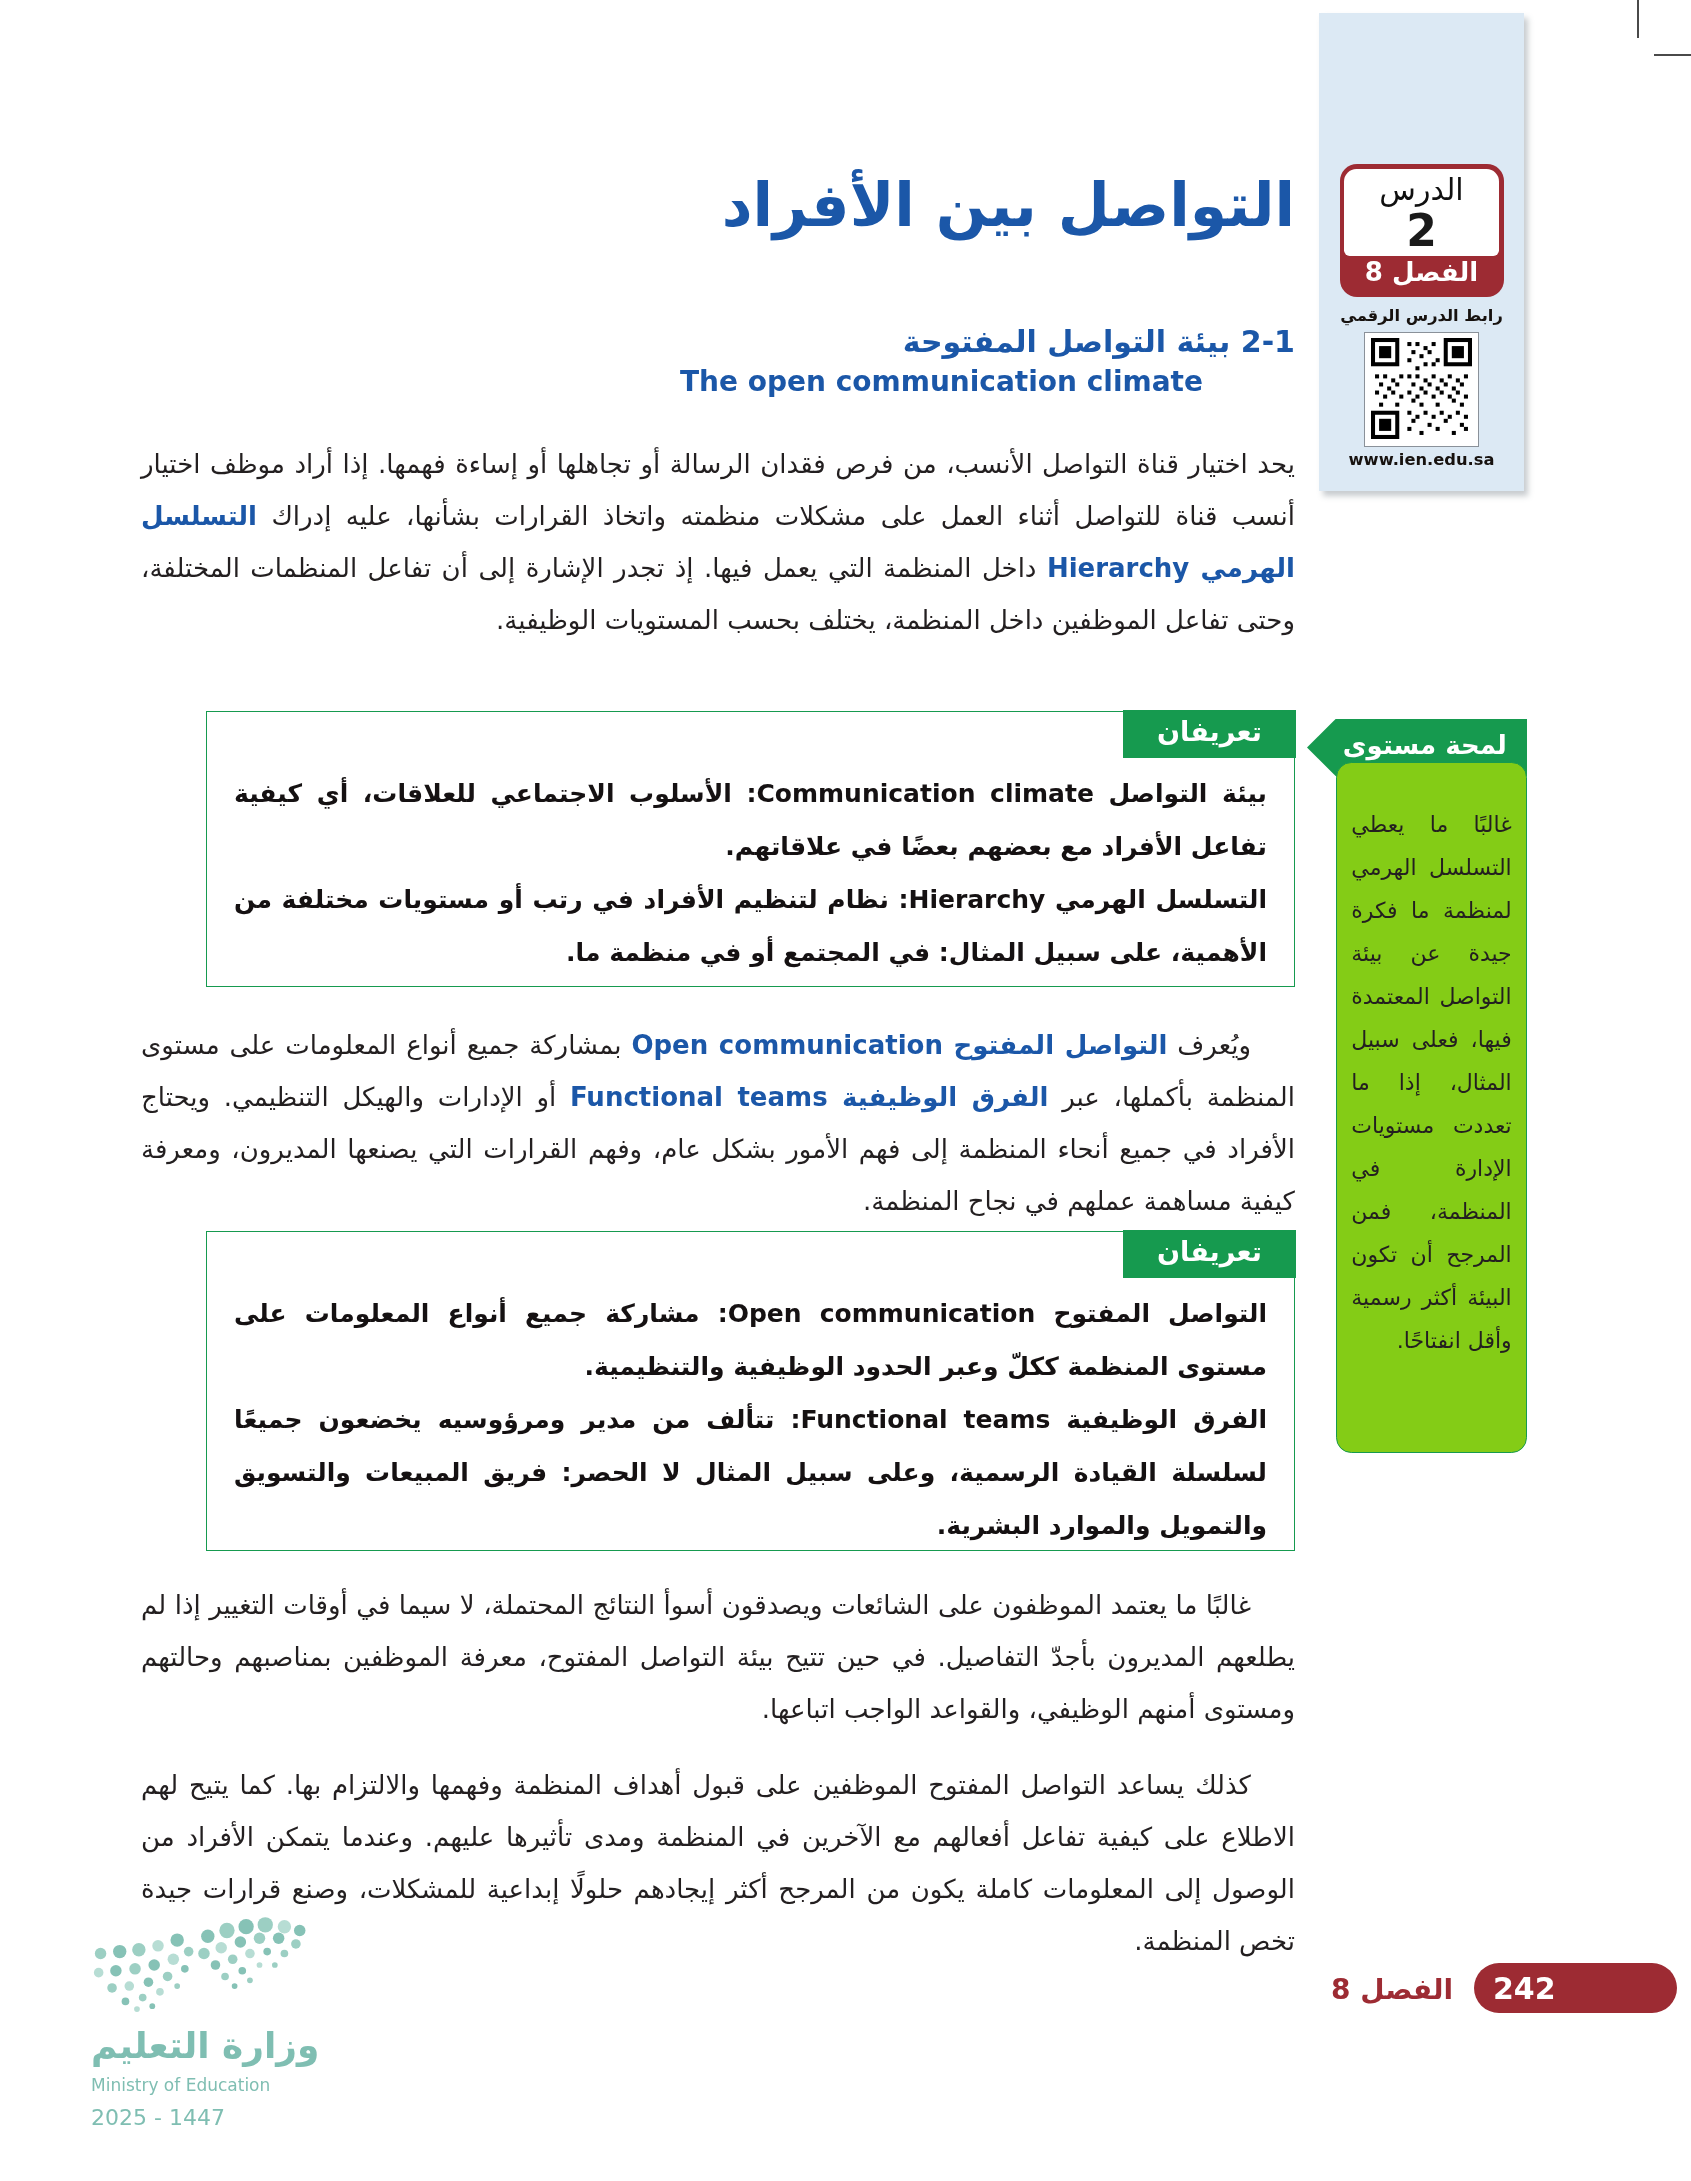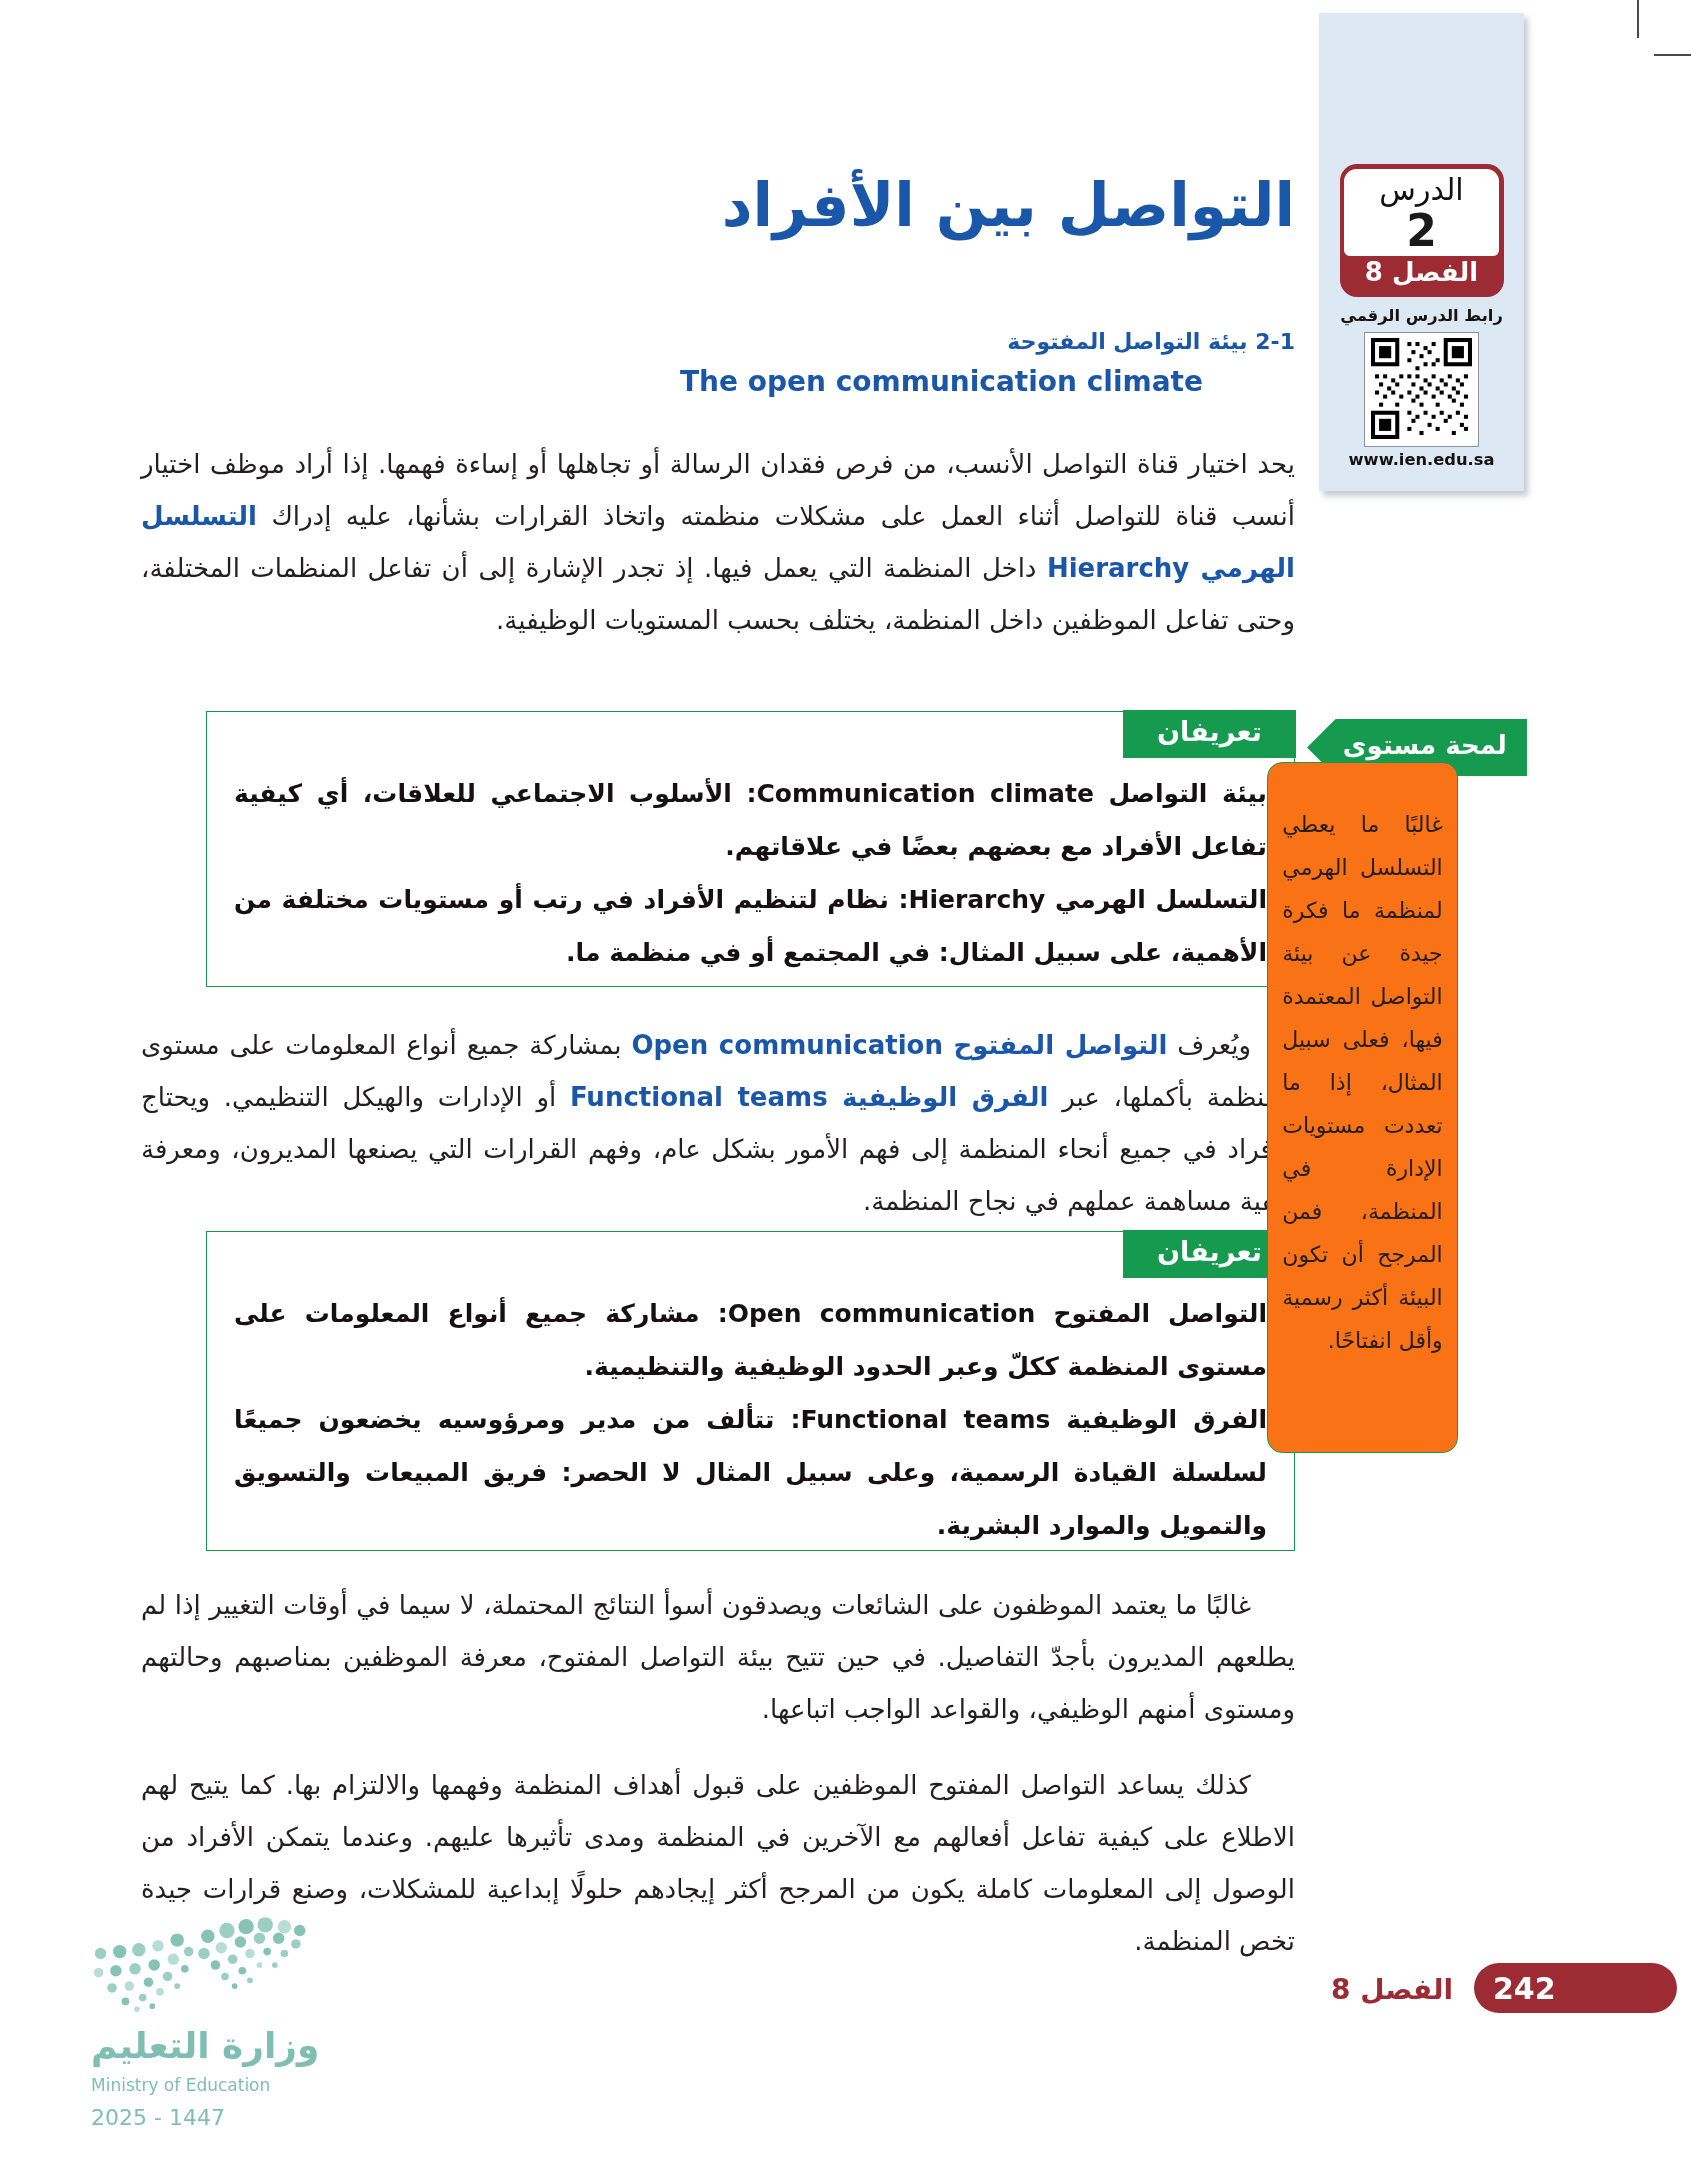--- a/index.html
+++ b/index.html
@@ -24,21 +24,21 @@
   .badge-band{color:#fff; text-align:center; font-weight:bold; font-size:26px; padding:1px 0 5.7px; direction:rtl;}
   .qr-caption{margin-top:8.6px; text-align:center; font-size:16.3px; font-weight:bold; color:#17120f; direction:rtl;}
   .qr-box{width:115px; height:115px; margin:6.7px auto 0; background:#fff; border:1px solid #8a9199; padding:5.7px;}
   .qr-box svg{display:block; width:101px; height:101px;}
   .qr-url{margin-top:2.9px; text-align:center; font-size:16.3px; font-weight:bold; color:#17120f;}
 
   
   .page-title{position:absolute; right:397px; top:153px; width:860px; text-align:right;
     direction:rtl; color:var(--blue); font-weight:bold; font-size:60px; line-height:105px;}
   .section-heading{position:absolute; right:397px; top:321px; width:726px; text-align:right;}
-  .section-ar{direction:rtl; color:var(--blue); font-weight:bold; font-size:22px; line-height:42px;}
+  .section-ar{direction:rtl; color:var(--blue); font-weight:bold; font-size:30px; line-height:42px;}
   .section-en{direction:ltr; color:var(--blue); font-weight:bold; font-size:28px; line-height:38px; margin-right:92px;}
 
   
   .para{position:absolute; left:141px; width:1154px; direction:rtl; text-align:justify;
     color:var(--ink); font-size:26px; line-height:52px;}
   .para.indent{text-indent:44px;}
   #p1{top:438px;} #p2{top:1019px;} #p3{top:1579px;} #p4{top:1759px;}
   .seg-kw{color:var(--blue); font-weight:bold;}
 
   
@@ -49,22 +49,22 @@
     color:#ffffff; font-weight:bold; font-size:27px; direction:rtl;
     display:flex; align-items:center; padding:0 34px 5.7px;}
   .def-content{padding:55px 27px 0; direction:rtl;}
   .def-entry{text-align:justify; color:#151112; font-weight:bold; font-size:25px; line-height:53px;}
 
   
   .qg-tag{position:absolute; left:1307px; top:719px; width:220px; height:57px; background:var(--green);
     clip-path:polygon(0 50%, 13% 0, 100% 0, 100% 100%, 13% 100%);
     color:#fff; font-weight:bold; font-size:26px; direction:rtl;
     display:flex; align-items:center; justify-content:center; padding:0 13.4px 5.7px 29px;}
-  .qg-box{position:absolute; left:1267px; top:762px; width:191px; height:691px;
-    border:1.9px solid var(--green); border-radius:15.3px; background:#f97316;
+  .qg-box{position:absolute; left:1336px; top:762px; width:191px; height:691px;
+    border:1.9px solid var(--green); border-radius:15.3px; background:#84cc16;
     padding:40px 14.3px 0; direction:rtl; text-align:justify;
     color:var(--ink); font-size:22px; line-height:43px;}
 
   
   .footer-chapter{position:absolute; left:1331px; top:1973px; direction:rtl;
     color:var(--red); font-weight:bold; font-size:28px;}
   .page-pill{position:absolute; left:1474px; top:1963px; width:203px; height:50px;
     background:var(--red); border-radius:25px; color:#fff; font-weight:bold; font-size:30px;
     display:flex; align-items:center; padding-left:19px;}
   .moe-logo{position:absolute; left:91px; top:1917px; width:239px;}

